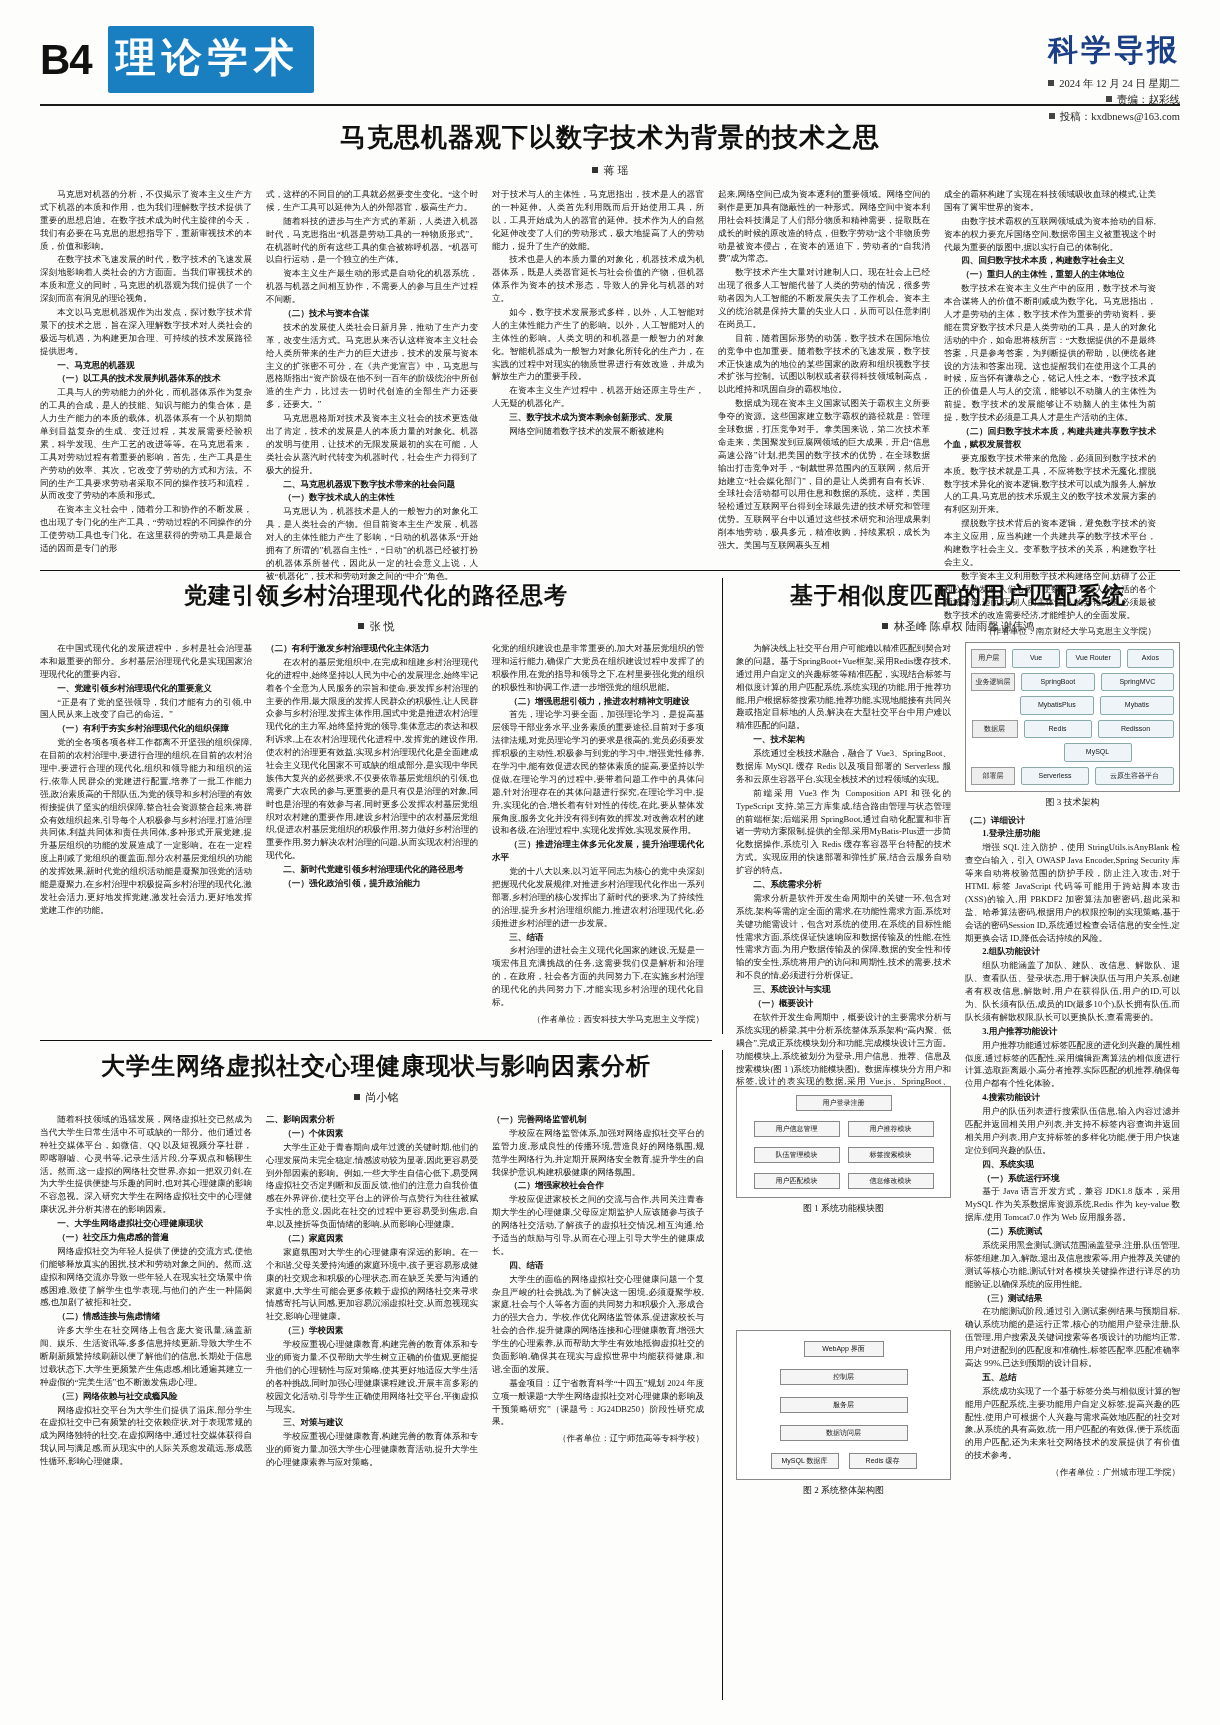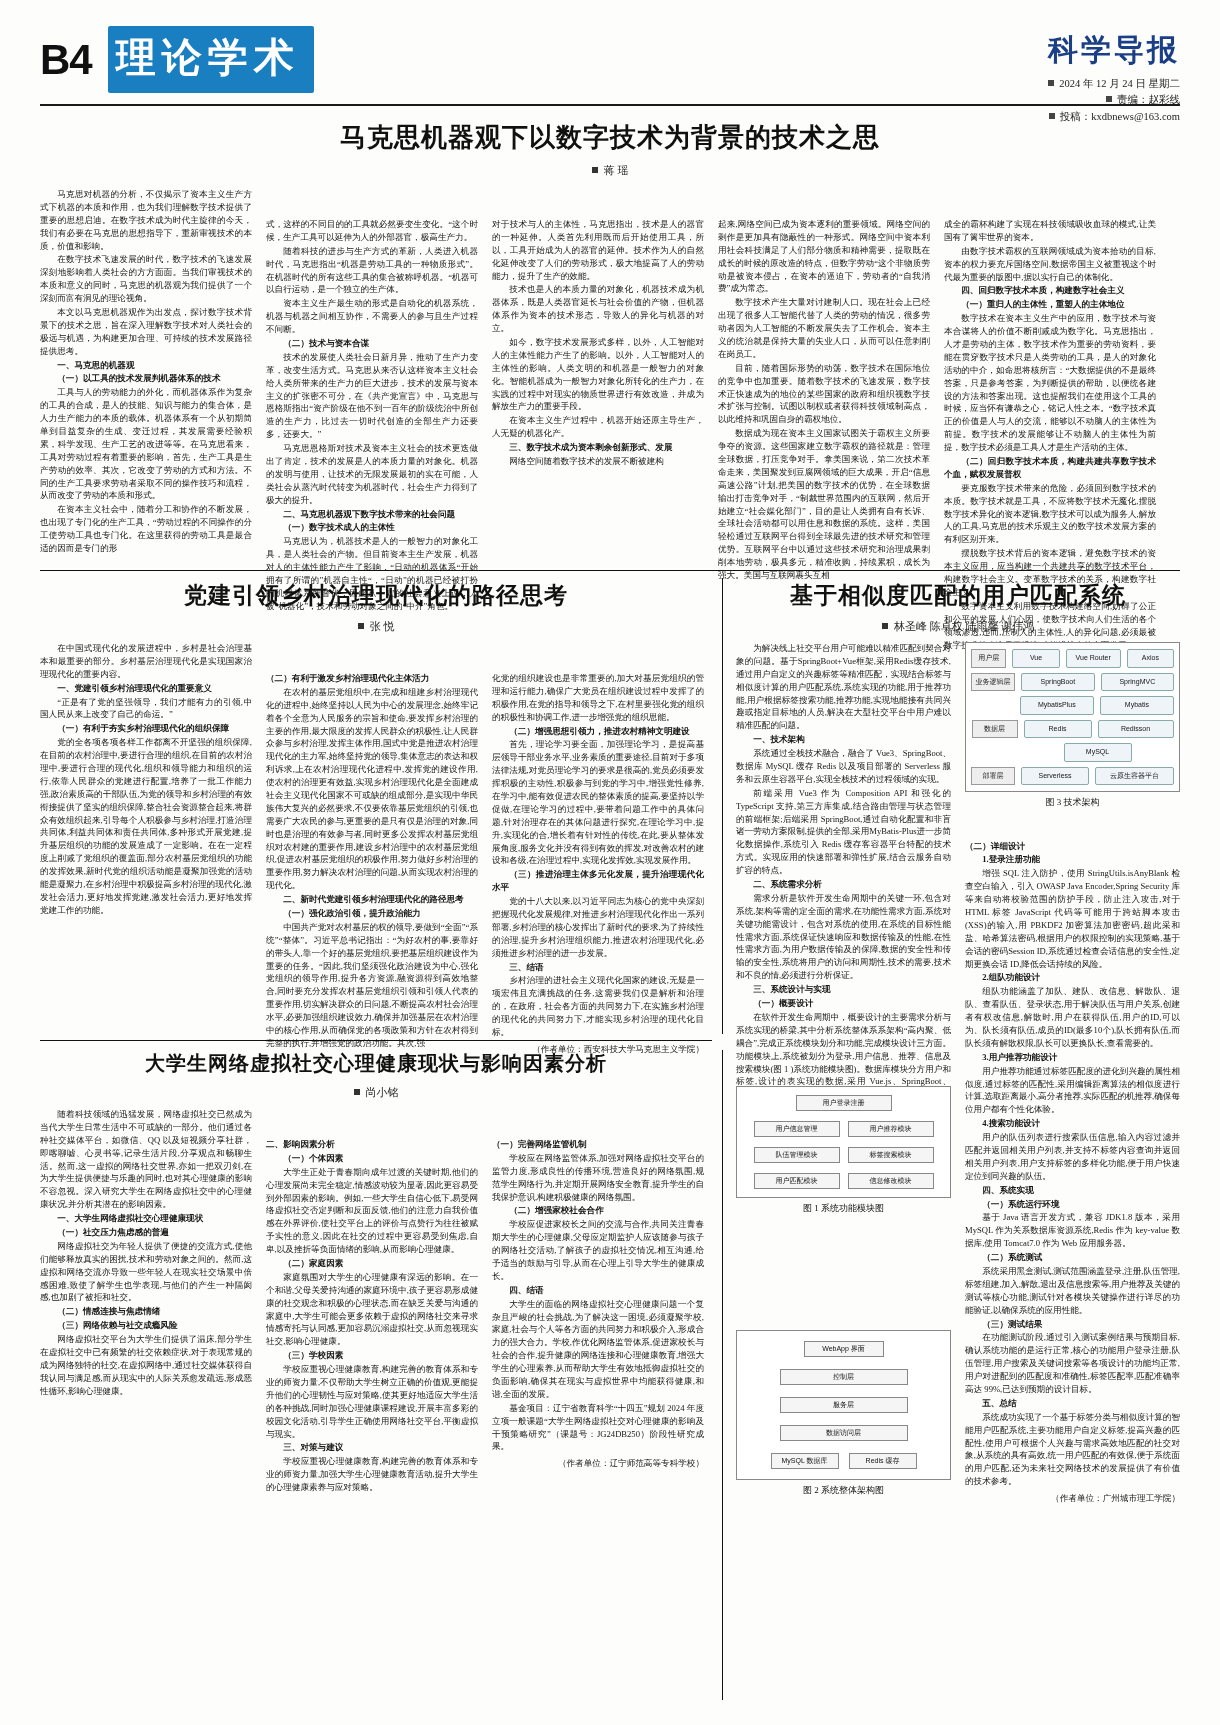--- a/index.html
+++ b/index.html
@@ -31,21 +31,21 @@
     text-align:center;font-family:"DejaVu Serif",serif;font-weight:bold;color:#111;
     letter-spacing:1px;
   }
   .byline{text-align:center;font-size:11px;margin-top:8px;color:#222;}
   .byline .sq{display:inline-block;width:6px;height:6px;background:#333;margin-right:6px;vertical-align:1px;}
 
   .cols{display:flex;gap:14px;}
   .col{font-size:8.6px;line-height:1.5;text-align:justify;color:#161616;}
   .col p{margin:0 0 1px 0;text-indent:2em;}
   .col p.h{font-weight:bold;text-indent:2em;}
-  .col p.nind{text-indent:0;margin-top:30px;}
+  .col p.nind{text-indent:0;}
   .sig{text-align:right;font-size:8.6px;margin-top:4px;}
 
   
   .figcap{text-align:center;font-size:9px;margin-top:4px;}
   .diagram{border:1px solid #888;background:#fff;}
   .arch-row{display:flex;gap:6px;justify-content:center;margin-bottom:5px;}
   .arch-lab{font-size:7px;width:44px;display:flex;align-items:center;justify-content:center;border:1px solid #999;background:#eee;}
   .pill{border:1px solid #8aa;background:#eef4f8;border-radius:2px;font-size:7px;padding:3px 6px;text-align:center;font-family:"Liberation Sans",sans-serif;}
   .tree-node{border:1px solid #888;background:#f5f5f5;font-size:7px;text-align:center;padding:2px 3px;font-family:"Liberation Sans",sans-serif;}
 </style>
@@ -140,21 +140,20 @@
         <p class="h">一、党建引领乡村治理现代化的重要意义</p>
         <p>“正是有了党的坚强领导，我们才能有力的引领,中国人民从来上改变了自己的命运。”</p>
         <p class="h">（一）有利于夯实乡村治理现代化的组织保障</p>
         <p>党的全各项各项各样工作都离不开坚强的组织保障,在目前的农村治理中,要进行合理的组织,在目前的农村治理中,要进行合理的现代化,组织和领导能力和组织的运行,依靠人民群众的党建进行配置,培养了一批工作能力强,政治素质高的干部队伍,为党的领导和乡村治理的有效衔接提供了坚实的组织保障,整合社会资源整合起来,将群众有效组织起来,引导每个人积极参与乡村治理,打造治理共同体,利益共同体和责任共同体,多种形式开展党建,提升基层组织的功能的发展造成了一定影响。在在一定程度上削减了党组织的覆盖面,部分农村基层党组织的功能的发挥效果,新时代党的组织活动能是凝聚加强党的活动能是凝聚力,在乡村治理中积极提高乡村治理的现代化,激发社会活力,更好地发挥党建,激发社会活力,更好地发挥党建工作的功能。</p>
       </div>
       <div class="col" style="width:212px;">
         <p class="h nind">（二）有利于激发乡村治理现代化主体活力</p>
         <p>在农村的基层党组织中,在完成和组建乡村治理现代化的进程中,始终坚持以人民为中心的发展理念,始终牢记着各个全意为人民服务的宗旨和使命,要发挥乡村治理的主要的作用,最大限度的发挥人民群众的积极性,让人民群众参与乡村治理,发挥主体作用,国式中党是推进农村治理现代化的主力军,始终坚持党的领导,集体意志的表达和权利诉求,上在农村治理现代化进程中,发挥党的建设作用,使农村的治理更有效益,实现乡村治理现代化是全面建成社会主义现代化国家不可或缺的组成部分,是实现中华民族伟大复兴的必然要求,不仅要依靠基层党组织的引领,也需要广大农民的参与,更重要的是只有仅是治理的对象,同时也是治理的有效参与者,同时更多公发挥农村基层党组织对农村建的重要作用,建设乡村治理中的农村基层党组织,促进农村基层党组织的积极作用,努力做好乡村治理的重要作用,努力解决农村治理的问题,从而实现农村治理的现代化。</p>
         <p class="h">二、新时代党建引领乡村治理现代化的路径思考</p>
         <p class="h">（一）强化政治引领，提升政治能力</p>
-        <p>中国共产党对农村基层的权的领导,要做到“全面”“系统”“整体”。习近平总书记指出：“为好农村的事,要靠好的带头人,靠一个好的基层党组织,要把基层组织建设作为重要的任务。“因此,我们坚须强化政治建设为中心,强化党组织的领导作用,提升各方资源,融资源得到高效地整合,同时要充分发挥农村基层党组织引领和引领人代表的重要作用,切实解决群众的日问题,不断提高农村社会治理水平,必要加强组织建设效力,确保并加强基层在农村治理中的核心作用,从而确保党的各项政策和方针在农村得到完整的执行,并增强党的政治功能。其次,强</p>
       </div>
       <div class="col" style="width:212px;">
         <p class="nind">化党的组织建设也是非常重要的,加大对基层党组织的管理和运行能力,确保广大党员在组织建设过程中发挥了的积极作用,在党的指导和领导之下,在村里要强化党的组织的积极性和协调工作,进一步增强党的组织思能。</p>
         <p class="h">（二）增强思想引领力，推进农村精神文明建设</p>
         <p>首先，理论学习要全面，加强理论学习，是提高基层领导干部业务水平,业务素质的重要途径,目前对于多项法律法规,对党员理论学习的要求是很高的,党员必须要发挥积极的主动性,积极参与到党的学习中,增强党性修养,在学习中,能有效促进农民的整体素质的提高,要坚持以学促做,在理论学习的过程中,要带着问题工作中的具体问题,针对治理存在的其体问题进行探究,在理论学习中,提升,实现化的合,增长着有针对性的传统,在此,要从整体发展角度,服务文化并没有得到有效的挥发,对改善农村的建设和各级,在治理过程中,实现化发挥效,实现发展作用。</p>
         <p class="h">（三）推进治理主体多元化发展，提升治理现代化水平</p>
         <p>党的十八大以来,以习近平同志为核心的党中央深刻把握现代化发展规律,对推进乡村治理现代化作出一系列部署,乡村治理的核心发挥出了新时代的要求,为了持续性的治理,提升乡村治理组织能力,推进农村治理现代化,必须推进乡村治理的进一步发展。</p>
         <p class="h">三、结语</p>
         <p>乡村治理的进社会主义现代化国家的建设,无疑是一项宏伟且充满挑战的任务,这需要我们仅是解析和治理的，在政府，社会各方面的共同努力下,在实施乡村治理的现代化的共同努力下,才能实现乡村治理的现代化目标。</p>
         <div class="sig">（作者单位：西安科技大学马克思主义学院）</div>
@@ -236,31 +235,32 @@
         <p class="h">五、总结</p>
         <p>系统成功实现了一个基于标签分类与相似度计算的智能用户匹配系统,主要功能用户自定义标签,提高兴趣的匹配性,使用户可根据个人兴趣与需求高效地匹配的社交对象,从系统的具有高效,统一用户匹配的有效保,便于系统面的用户匹配,还为未来社交网络技术的发展提供了有价值的技术参考。</p>
         <div class="sig">（作者单位：广州城市理工学院）</div>
       </div>
     </div>
   </div>
 
   <div style="position:absolute;left:40px;top:1040px;width:672px;height:0;border-top:1px solid #111;"></div>
 
   <div style="position:absolute;left:40px;top:1050px;width:672px;">
-    <div class="art-title" style="font-size:20px;">大学生网络虚拟社交心理健康现状与影响因素分析</div>
+    <div class="art-title" style="font-size:24px;">大学生网络虚拟社交心理健康现状与影响因素分析</div>
     <div class="byline">
       <span class="sq"></span><span>尚小铭</span>
     </div>
     <div class="cols" style="margin-top:8px;">
       <div class="col" style="width:212px;">
         <p>随着科技领域的迅猛发展，网络虚拟社交已然成为当代大学生日常生活中不可或缺的一部分。他们通过各种社交媒体平台，如微信、QQ 以及短视频分享社群，即喀聊嘘、心灵书等,记录生活片段,分享观点和畅聊生活。然而,这一虚拟的网络社交世界,亦如一把双刃剑,在为大学生提供便捷与乐趣的同时,也对其心理健康的影响不容忽视。深入研究大学生在网络虚拟社交中的心理健康状况,并分析其潜在的影响因素。</p>
         <p class="h">一、大学生网络虚拟社交心理健康现状</p>
         <p class="h">（一）社交压力焦虑感的普遍</p>
         <p>网络虚拟社交为年轻人提供了便捷的交流方式,使他们能够释放真实的困扰,技术和劳动对象之间的。然而,这虚拟和网络交流亦导致一些年轻人在现实社交场景中倍感困难,致使了解学生也学表现,与他们的产生一种隔阂感,也加剧了被拒和社交。</p>
         <p class="h">（二）情感连接与焦虑情绪</p>
+        <p>许多大学生在社交网络上包含庞大资讯量,涵盖新闻、娱乐、生活资讯等,多多信息持续更新,导致大学生不断刷新频繁持续刷新以便了解他们的信息,长期处于信息过载状态下,大学生更频繁产生焦虑感,相比通遍其建立一种虚假的“完美生活”也不断激发焦虑心理。</p>
         <p class="h">（三）网络依赖与社交成瘾风险</p>
         <p>网络虚拟社交平台为大学生们提供了温床,部分学生在虚拟社交中已有频繁的社交依赖症状,对于表现常规的成为网络独特的社交,在虚拟网络中,通过社交媒体获得自我认同与满足感,而从现实中的人际关系愈发疏远,形成恶性循环,影响心理健康。</p>
       </div>
       <div class="col" style="width:212px;">
         <p class="h nind">二、影响因素分析</p>
         <p class="h">（一）个体因素</p>
         <p>大学生正处于青春期向成年过渡的关键时期,他们的心理发展尚未完全稳定,情感波动较为显著,因此更容易受到外部因素的影响。例如,一些大学生自信心低下,易受网络虚拟社交否定判断和反面反馈,他们的注意力自我价值感在外界评价,使社交平台上的评价与点赞行为往往被赋予实性的意义,因此在社交的过程中更容易受到焦虑,自卑,以及挫折等负面情绪的影响,从而影响心理健康。</p>
         <p class="h">（二）家庭因素</p>
         <p>家庭氛围对大学生的心理健康有深远的影响。在一个和谐,父母关爱持沟通的家庭环境中,孩子更容易形成健康的社交观念和积极的心理状态,而在缺乏关爱与沟通的家庭中,大学生可能会更多依赖于虚拟的网络社交来寻求情感寄托与认同感,更加容易沉溺虚拟社交,从而忽视现实社交,影响心理健康。</p>
         <p class="h">（三）学校因素</p>

